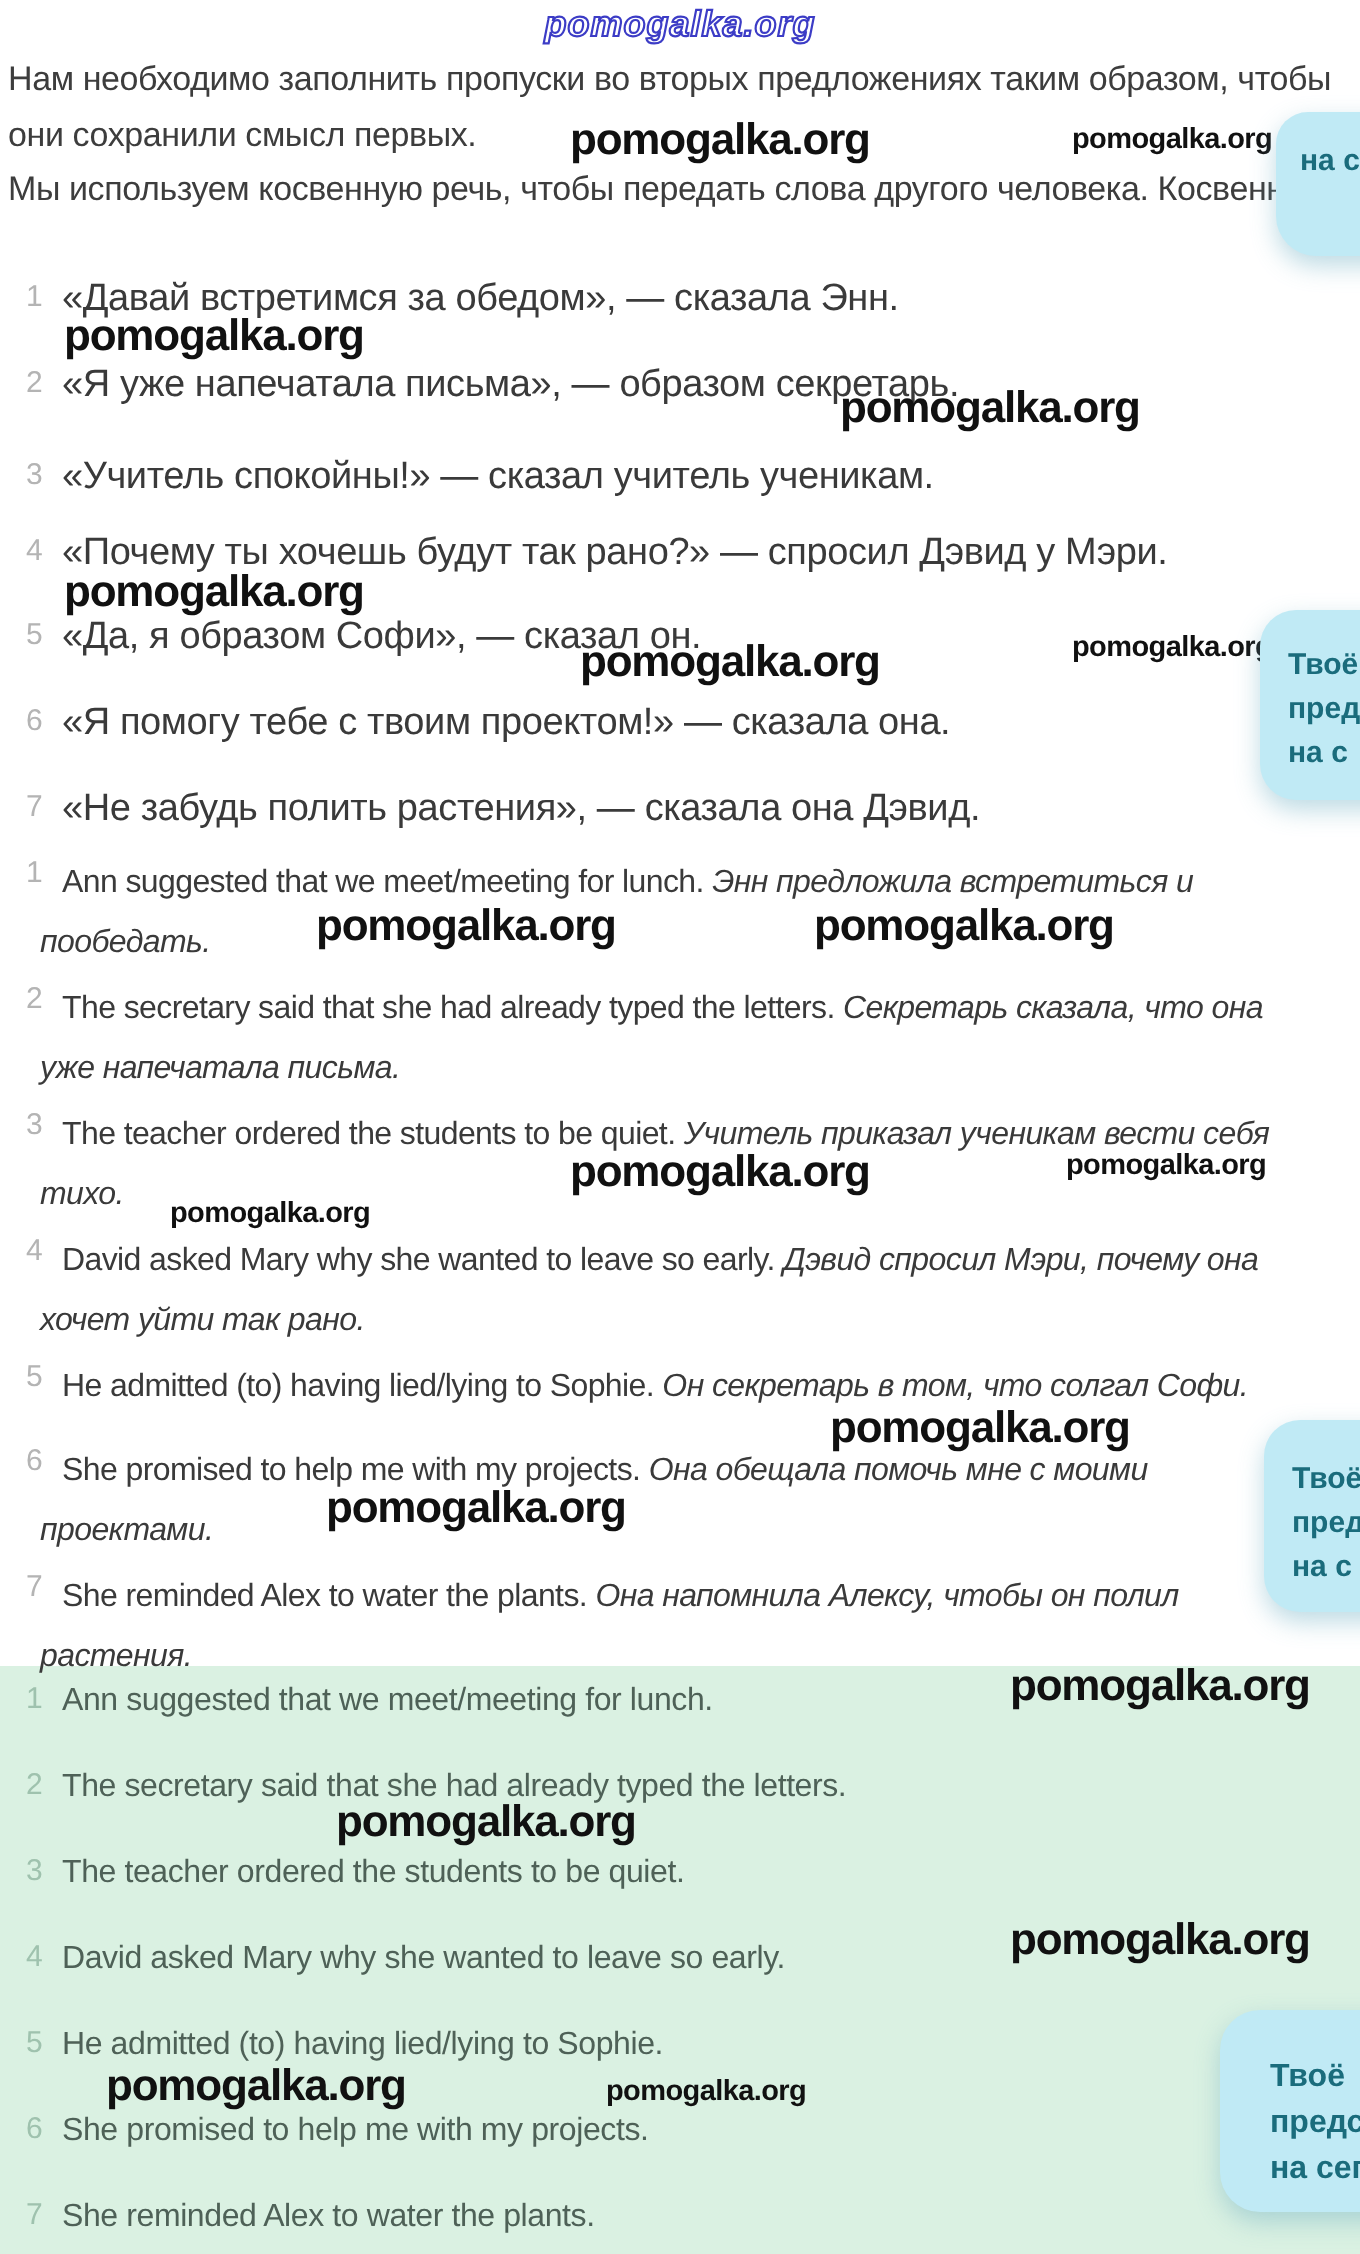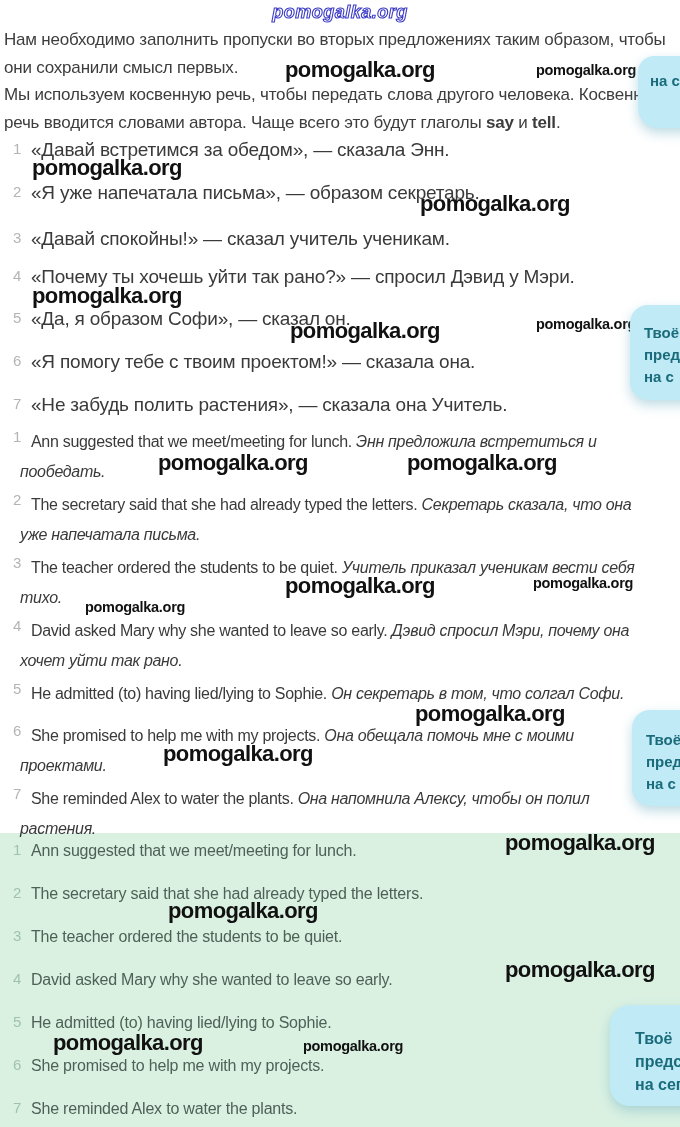--- a/index.html
+++ b/index.html
@@ -47,50 +47,49 @@
 <div class="page">
 
   <div class="green-section"></div>
 
   <div class="wm-top">pomogalka.org</div>
 
   <div class="intro">
     <div class="line">Нам необходимо заполнить пропуски во вторых предложениях таким образом, чтобы</div>
     <div class="line">они сохранили смысл первых.</div>
     <div class="line">Мы используем косвенную речь, чтобы передать слова другого человека. Косвенная</div>
-    <div class="line"><span>речь вводится словами автора. Чаще всего это будут глаголы </span><b>say</b><span> и </span><b>tell</b><span>.</span></div>
   </div>
 
   <div class="li-abs l1" style="top:139px">
       <span class="num">1</span>
       <span class="txt">«Давай встретимся за обедом», — сказала Энн.</span>
     </div>
   <div class="li-abs l1" style="top:182px">
       <span class="num">2</span>
       <span class="txt">«Я уже напечатала письма», — образом секретарь.</span>
     </div>
   <div class="li-abs l1" style="top:228px">
       <span class="num">3</span>
-      <span class="txt">«Давай спокойны!» — сказал учитель ученикам.</span>
+      <span class="txt">«Учитель спокойны!» — сказал учитель ученикам.</span>
     </div>
   <div class="li-abs l1" style="top:266px">
       <span class="num">4</span>
-      <span class="txt">«Почему ты хочешь уйти так рано?» — спросил Дэвид у Мэри.</span>
+      <span class="txt">«Почему ты хочешь будут так рано?» — спросил Дэвид у Мэри.</span>
     </div>
   <div class="li-abs l1" style="top:308px">
       <span class="num">5</span>
       <span class="txt">«Да, я образом Софи», — сказал он.</span>
     </div>
   <div class="li-abs l1" style="top:351px">
       <span class="num">6</span>
       <span class="txt">«Я помогу тебе с твоим проектом!» — сказала она.</span>
     </div>
   <div class="li-abs l1" style="top:394px">
       <span class="num">7</span>
-      <span class="txt">«Не забудь полить растения», — сказала она Учитель.</span>
+      <span class="txt">«Не забудь полить растения», — сказала она Дэвид.</span>
     </div>
 
   <div class="li-abs l2" style="top:427px">
       <span class="num">1</span>
       <span class="body"><span class="en">Ann suggested that we meet/meeting for lunch.</span> <span class="ru">Энн предложила встретиться и пообедать.</span></span>
     </div>
   <div class="li-abs l2" style="top:490px">
       <span class="num">2</span>
       <span class="body"><span class="en">The secretary said that she had already typed the letters.</span> <span class="ru">Секретарь сказала, что она уже напечатала письма.</span></span>
     </div>

